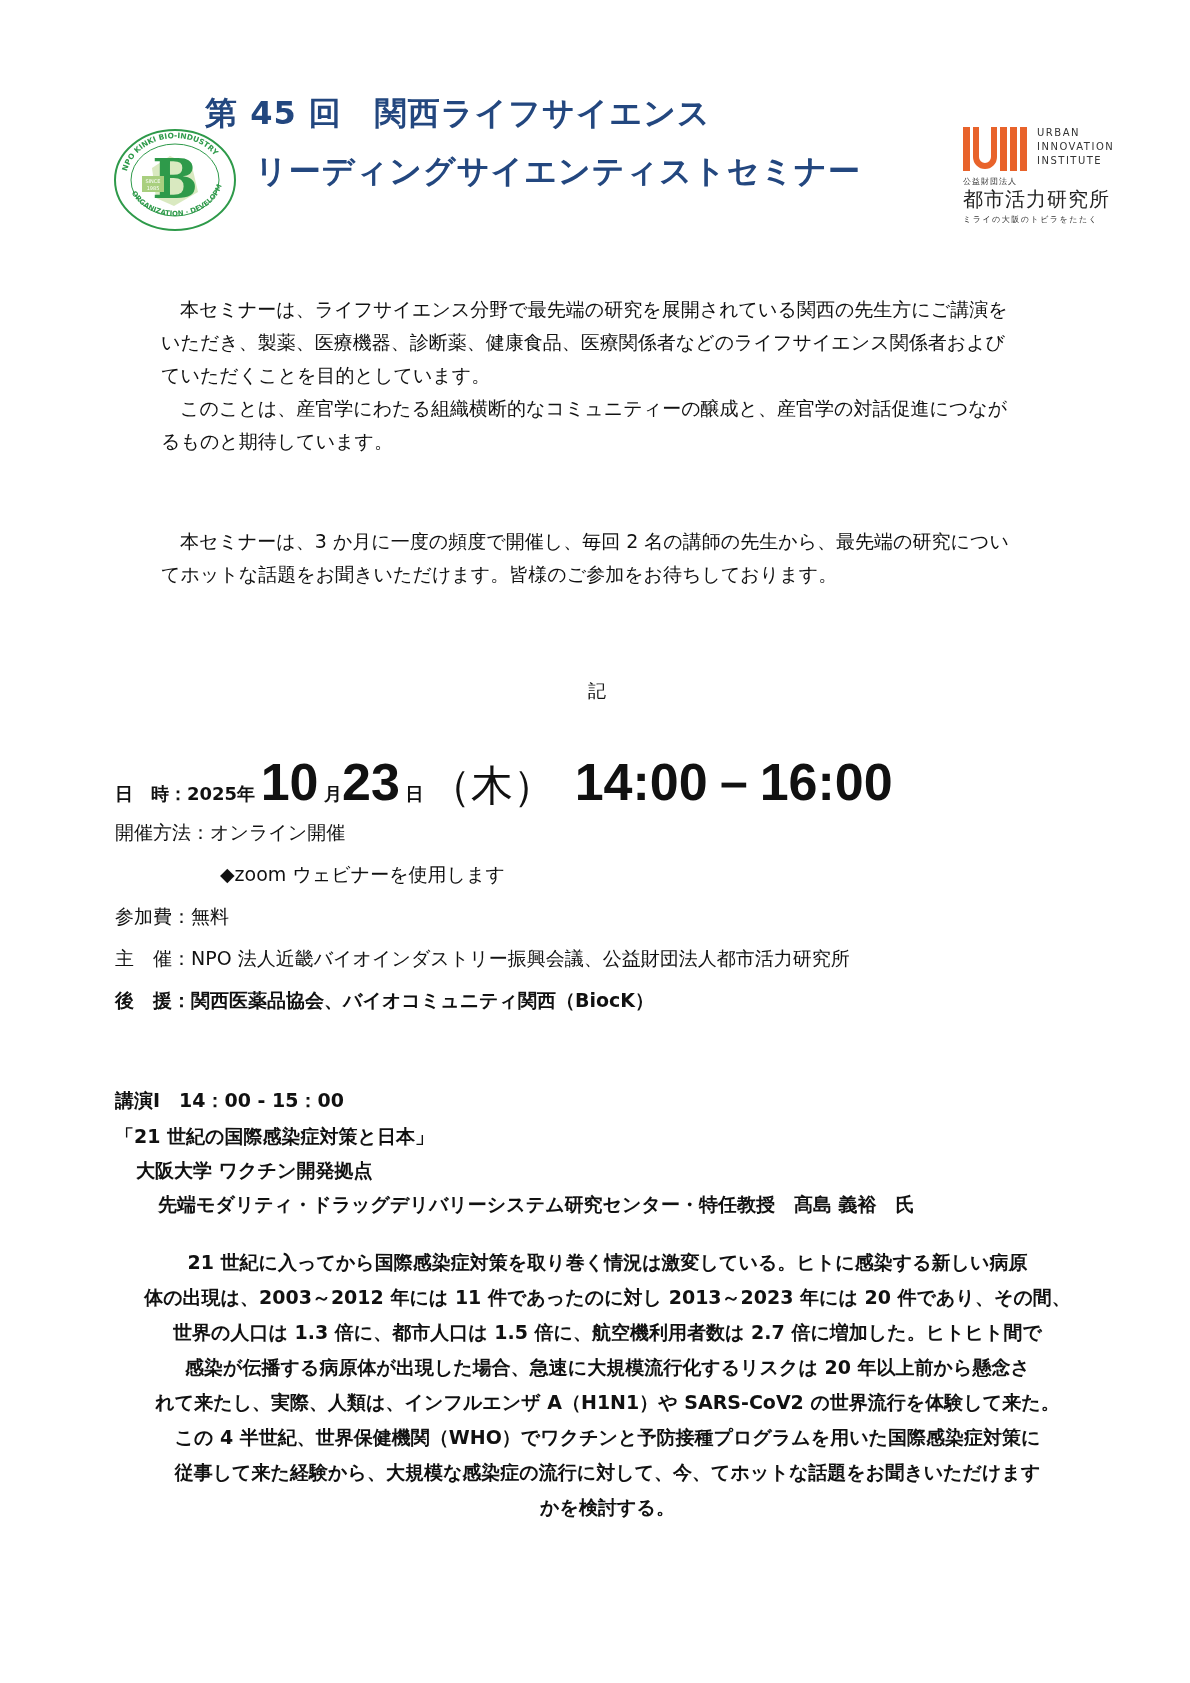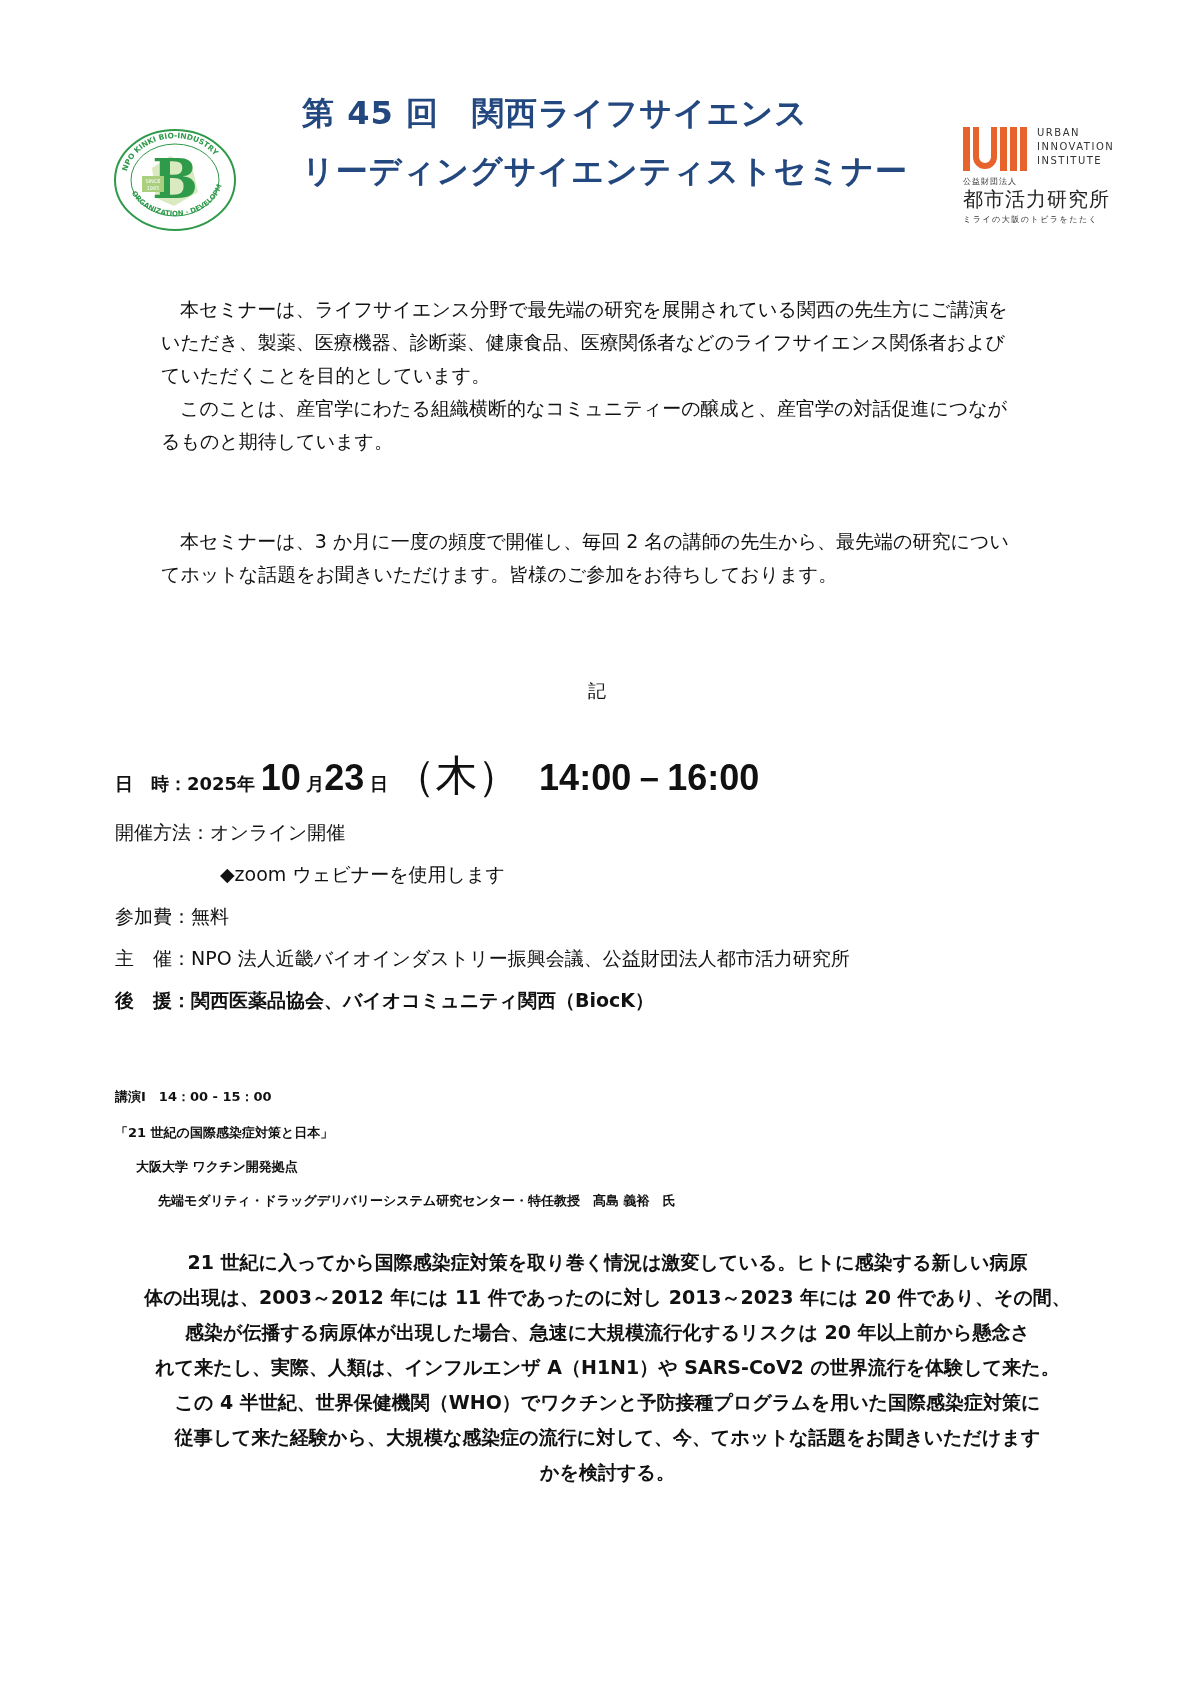--- a/index.html
+++ b/index.html
@@ -1,42 +1,42 @@
 <!DOCTYPE html>
 <html><head>
 <meta charset="utf-8">
 <style>
   html, body { margin: 0; padding: 0; background: #ffffff; }
   body { width: 1190px; height: 1683px; position: relative; overflow: hidden;
          font-family: "DejaVu Sans", "Liberation Sans", sans-serif; color: #111; }
   .abs { position: absolute; }
   
   .logo-left { left: 112px; top: 128px; width: 126px; height: 104px; }
-  .title { left: 250px; width: 700px; text-align: center; color: #23477f; font-weight: bold;
+  .title { left: 250px; width: 700px; color: #23477f; font-weight: bold;
            font-size: 32px; letter-spacing: 1px; white-space: nowrap; }
   .title1 { top: 92px; left: 205px; }
   .title2 { top: 150px; left: 255px; }
   .logo-right { left: 963px; top: 120px; width: 160px; height: 110px; }
   .uii-mark { position: absolute; left: 0; top: 7px; width: 66px; height: 44px; }
   .uii-txt { position: absolute; left: 74px; top: 6px; font-size: 10px; line-height: 14px;
              letter-spacing: 1.5px; color: #333; font-family: "DejaVu Sans", sans-serif; }
   .uii-small { position: absolute; left: 0; top: 56px; font-size: 8px; color: #333; letter-spacing: 1px; }
   .uii-big { position: absolute; left: 0; top: 66px; font-size: 20px; color: #222; letter-spacing: 1px; white-space: nowrap; }
   .uii-tag { position: absolute; left: 0; top: 94px; font-size: 8px; color: #333; letter-spacing: 1.5px; white-space: nowrap; }
 
   
   .para { left: 115px; width: 985px; font-size: 19px; line-height: 33px; white-space: nowrap; margin-left: 46px; }
   .ki { left: 588px; top: 679px; font-size: 18px; }
   .date-row { left: 115px; top: 748px; height: 56px; white-space: nowrap; font-weight: bold; }
   .date-row span { display: inline-block; vertical-align: baseline; }
   .d-sm { font-size: 18px; }
-  .d-big { font-size: 36px; font-weight: bold; font-family: "Liberation Sans", sans-serif; }
+  .d-big { font-size: 52px; font-weight: bold; font-family: "Liberation Sans", sans-serif; }
   .d-mid { font-size: 42px; font-weight: normal; }
   .info { left: 115px; font-size: 19px; white-space: nowrap; }
-  .lecture { left: 115px; font-size: 13px; font-weight: bold; white-space: nowrap; }
+  .lecture { left: 115px; font-size: 19px; font-weight: bold; white-space: nowrap; }
   .abstract { left: 115px; width: 985px; font-size: 19px; font-weight: bold; line-height: 35px; white-space: nowrap; }
 </style>
 </head>
 <body>
 
 <div class="abs logo-left">
   <svg width="126" height="104" viewBox="0 0 126 104">
     <ellipse cx="63" cy="52" rx="60" ry="50" fill="#ffffff" stroke="#2e9a4a" stroke-width="2"></ellipse>
     <ellipse cx="63" cy="52" rx="44" ry="36" fill="#ffffff" stroke="#2e9a4a" stroke-width="1"></ellipse>
     <path d="M40 40 L58 28 L80 38 L86 64 L62 78 L44 70 Z" fill="#cfe3b0" opacity="0.8"></path>
@@ -116,18 +116,19 @@
 </div>
 
 <div class="abs lecture" style="top:1088px;">講演Ⅰ　14：00 - 15：00</div>
 <div class="abs lecture" style="top:1124px;">「21 世紀の国際感染症対策と日本」</div>
 <div class="abs lecture" style="top:1158px; left:136px;">大阪大学 ワクチン開発拠点</div>
 <div class="abs lecture" style="top:1192px; left:158px;">先端モダリティ・ドラッグデリバリーシステム研究センター・特任教授　髙島 義裕　氏</div>
 
 <div class="abs abstract" style="top:1245px;text-align:center;">
   <div>21 世紀に入ってから国際感染症対策を取り巻く情況は激変している。ヒトに感染する新しい病原</div>
   <div>体の出現は、2003～2012 年には 11 件であったのに対し 2013～2023 年には 20 件であり、その間、</div>
+  <div>世界の人口は 1.3 倍に、都市人口は 1.5 倍に、航空機利用者数は 2.7 倍に増加した。ヒトヒト間で</div>
   <div>感染が伝播する病原体が出現した場合、急速に大規模流行化するリスクは 20 年以上前から懸念さ</div>
   <div>れて来たし、実際、人類は、インフルエンザ A（H1N1）や SARS-CoV2 の世界流行を体験して来た。</div>
   <div>この 4 半世紀、世界保健機関（WHO）でワクチンと予防接種プログラムを用いた国際感染症対策に</div>
   <div>従事して来た経験から、大規模な感染症の流行に対して、今、てホットな話題をお聞きいただけます</div>
   <div>かを検討する。</div>
 </div>
 
 </body></html>

